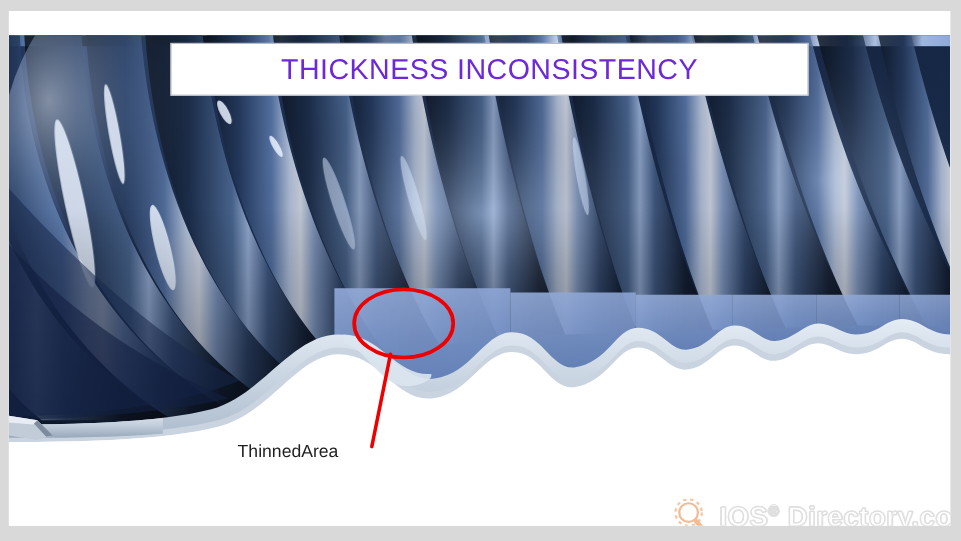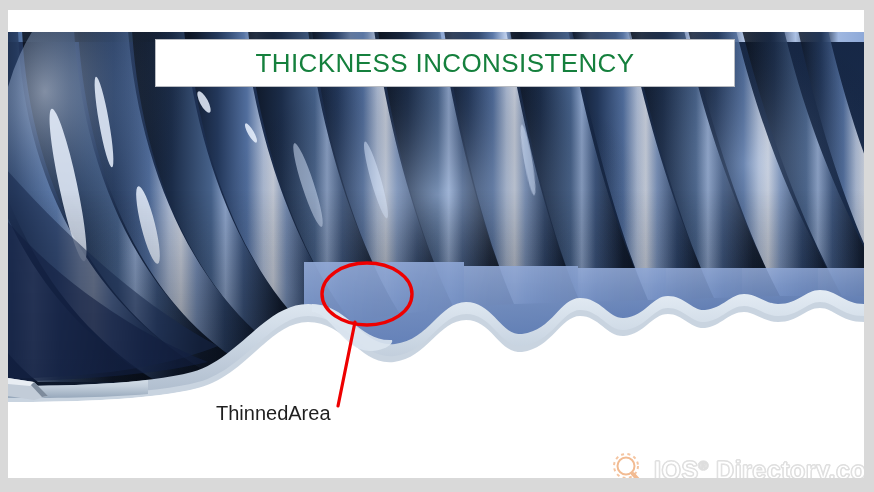--- a/index.html
+++ b/index.html
@@ -59,31 +59,31 @@
     display: flex;
     align-items: center;
     justify-content: center;
     z-index: 20;
   }
   #title-text {
     font-family: "Liberation Sans", sans-serif;
     font-size: 26px;
     font-weight: 400;
     letter-spacing: 0.4px;
-    color: #15803d;
+    color: #6d28d9;
     white-space: nowrap;
   }
 
   
   #callout-label {
     position: absolute;
     left: 208px;
     top: 392px;
     font-family: "Liberation Sans", sans-serif;
-    font-size: 20px;
+    font-size: 16px;
     font-weight: 400;
     color: #1f1f1f;
     white-space: nowrap;
     z-index: 22;
   }
 
   
   #annotation-layer {
     position: absolute;
     left: 0; top: 0;

